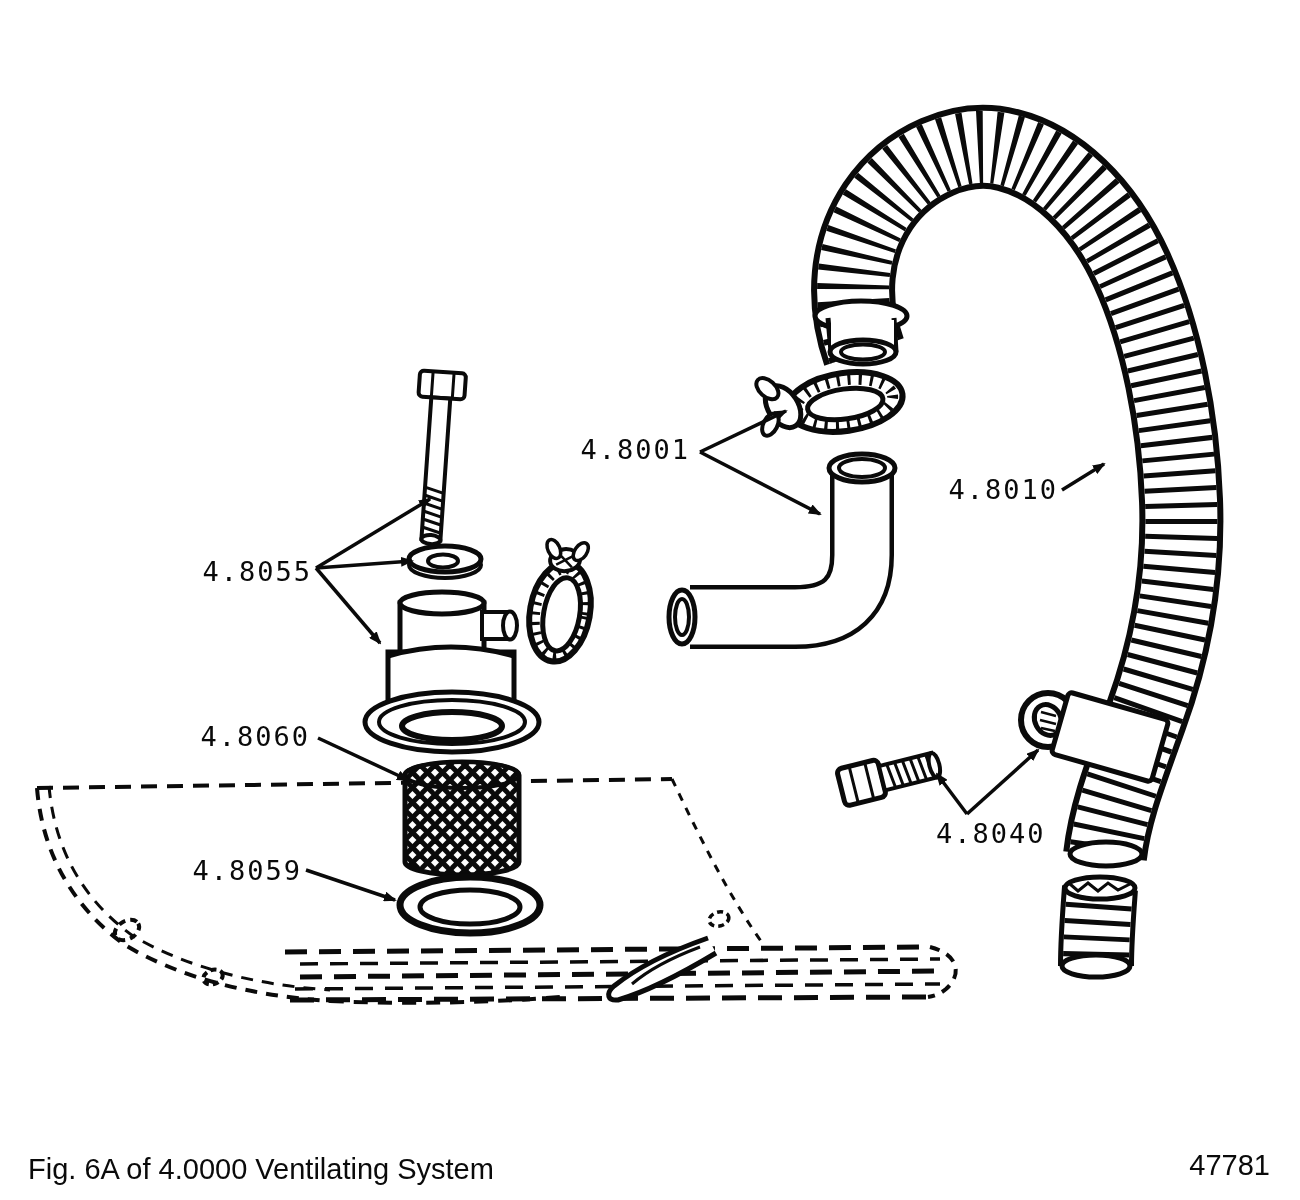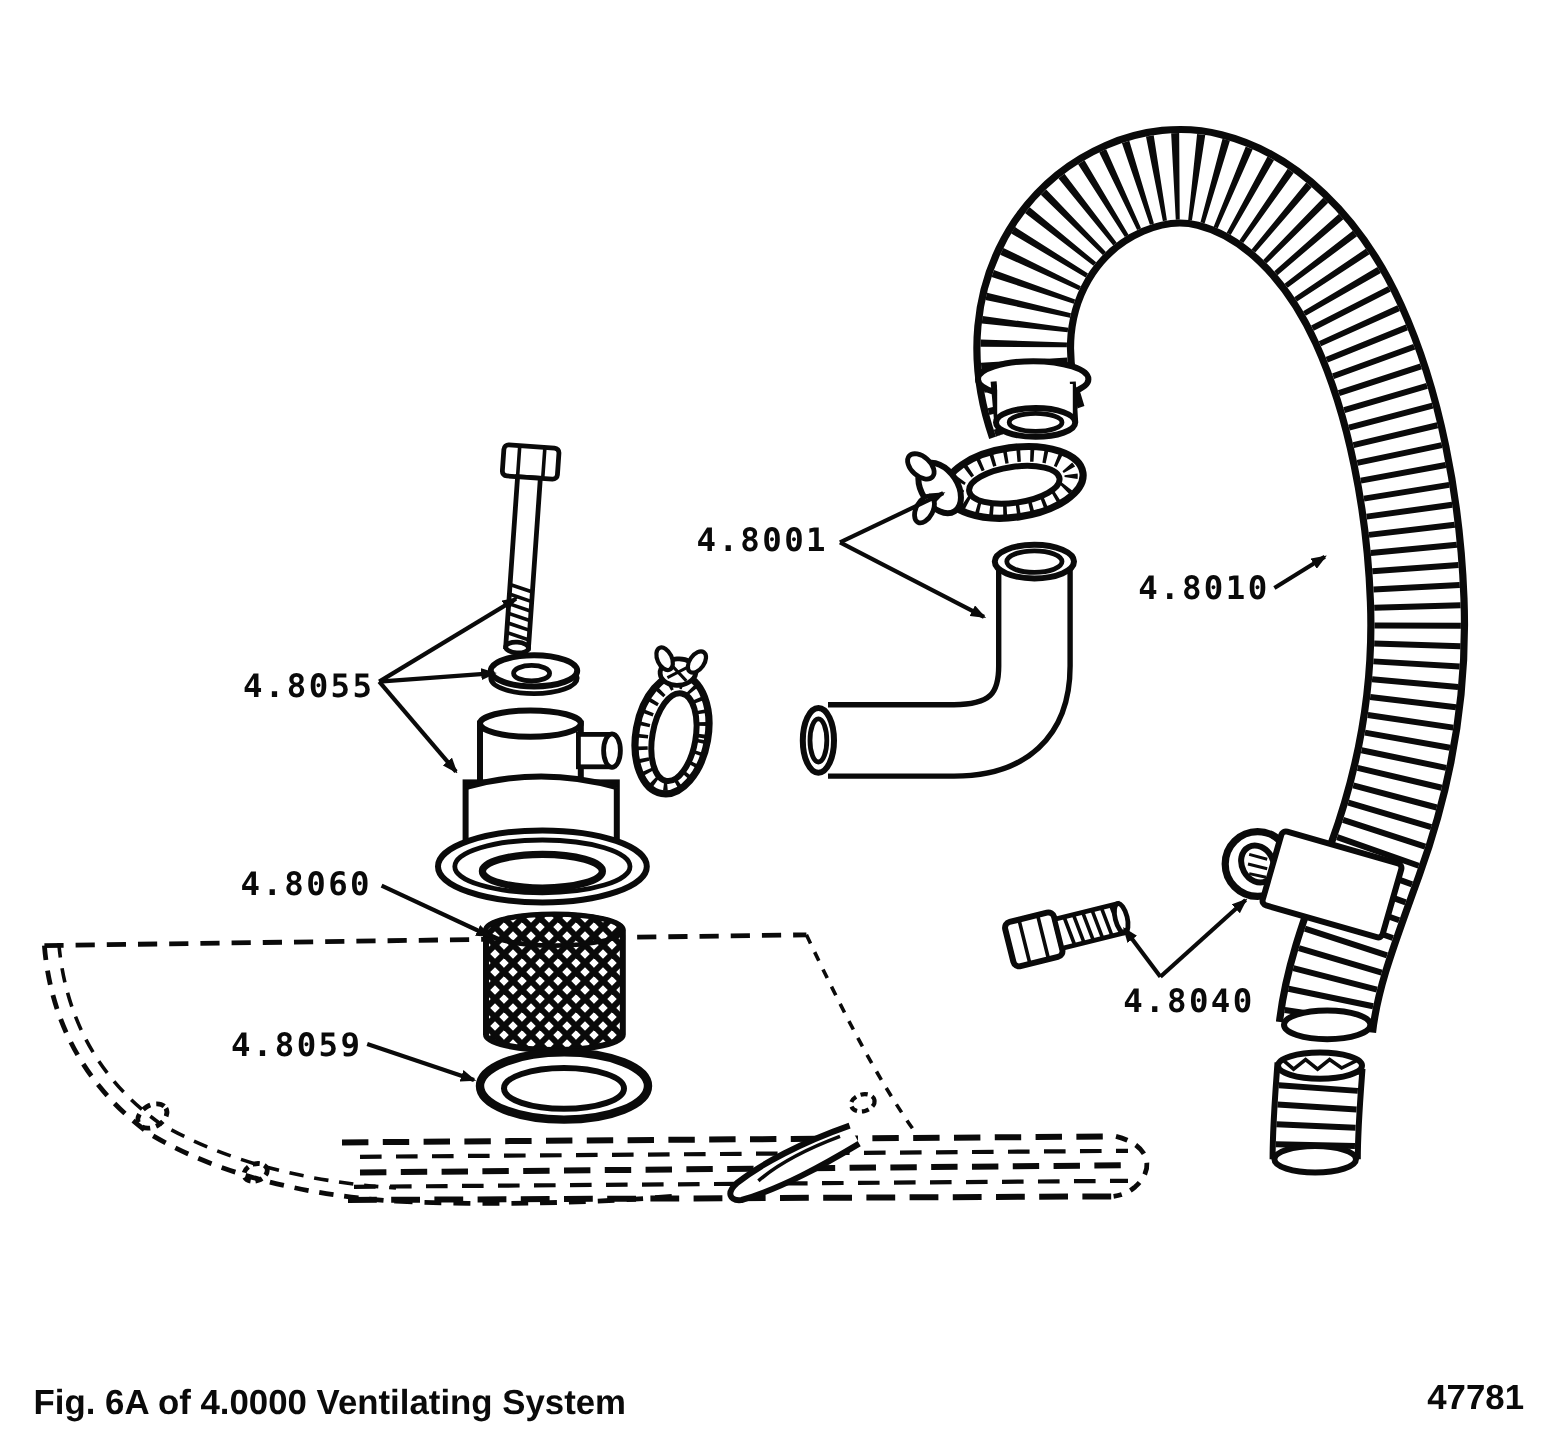--- a/index.html
+++ b/index.html
@@ -3,21 +3,20 @@
 <meta charset="utf-8">
 <style>
   html,body{margin:0;padding:0;background:#ffffff;}
   .page{
     position:relative;
     width:1300px;
     height:1200px;
     background:#ffffff;
     overflow:hidden;
     font-family:"Liberation Sans", sans-serif;
-    font-weight:bold;
   }
   .drawing{position:absolute;left:0;top:0;}
   .callout-text{
     font-family:"DejaVu Sans Mono", monospace;
     font-size:27px;
     letter-spacing:2px;
     fill:#0a0a0a;
   }
   .caption{
     position:absolute;

